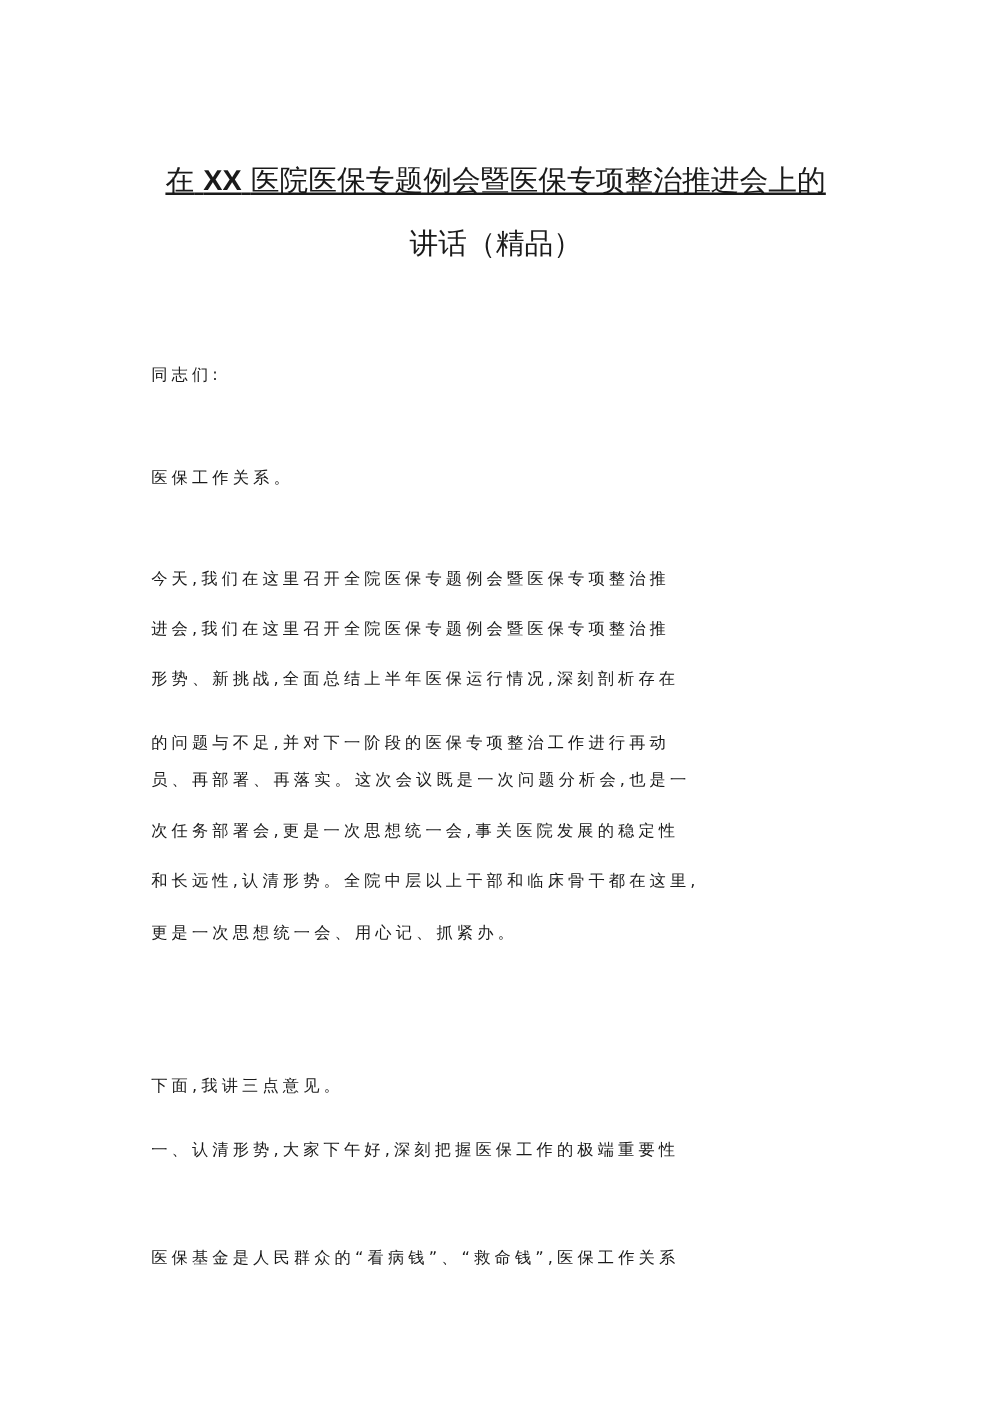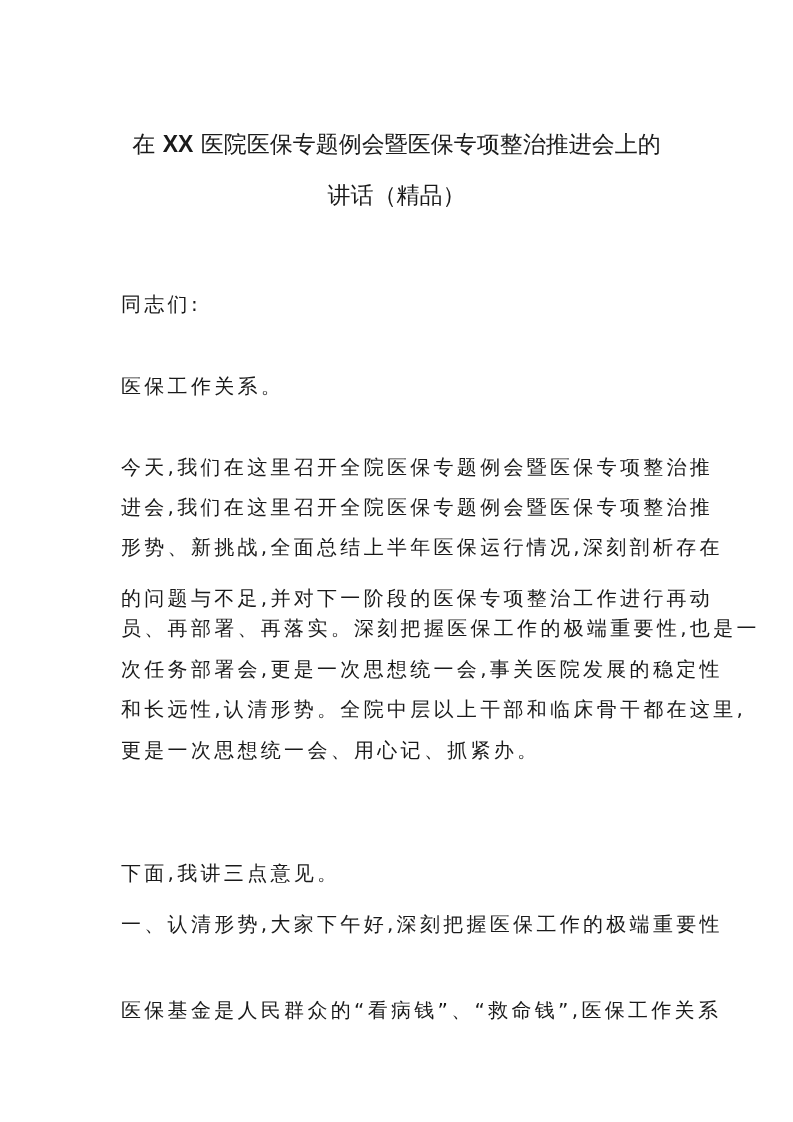--- a/index.html
+++ b/index.html
@@ -1,44 +1,44 @@
 <!DOCTYPE html>
 <html><head>
 <meta charset="utf-8">
 <style>
   html, body { margin: 0; padding: 0; background: #ffffff; }
   body { width: 793px; height: 1122px; position: relative; overflow: hidden;
          font-family: "DejaVu Sans", "Liberation Sans", sans-serif; color: #1a1a1a; }
   .title { position: absolute; left: 100px; width: 593px; text-align: center;
            font-size: 23px; line-height: 1; white-space: nowrap; }
   .title b { font-family: "Liberation Sans", sans-serif; font-weight: bold; }
-  .t1 { top: 133px; }
+  .t1 { top: 133px; text-decoration: underline; }
   .t2 { top: 184px; }
-  .line { position: absolute; left: 121px; font-size: 20px; line-height: 1;
+  .line { position: absolute; left: 121px; font-size: 13px; line-height: 1;
           white-space: nowrap; letter-spacing: 3.3px; }
 </style>
 </head>
 <body>
 
 <div>
   <div class="title t1">
     <span>在</span>
     <b>XX</b>
     <span>医院医保专题例会暨医保专项整治推进会上的</span>
   </div>
   <div class="title t2">讲话（精品）</div>
 
   <div class="line" style="top:294px">同志们:</div>
   <div class="line" style="top:376px">医保工作关系。</div>
 
   <div class="line" style="top:457px">今天,我们在这里召开全院医保专题例会暨医保专项整治推</div>
   <div class="line" style="top:497px">进会,我们在这里召开全院医保专题例会暨医保专项整治推</div>
   <div class="line" style="top:537px">形势、新挑战,全面总结上半年医保运行情况,深刻剖析存在</div>
   <div class="line" style="top:588px">的问题与不足,并对下一阶段的医保专项整治工作进行再动</div>
-  <div class="line" style="top:618px">员、再部署、再落实。深刻把握医保工作的极端重要性,也是一</div>
+  <div class="line" style="top:618px">员、再部署、再落实。这次会议既是一次问题分析会,也是一</div>
   <div class="line" style="top:659px">次任务部署会,更是一次思想统一会,事关医院发展的稳定性</div>
   <div class="line" style="top:699px">和长远性,认清形势。全院中层以上干部和临床骨干都在这里,</div>
   <div class="line" style="top:740px">更是一次思想统一会、用心记、抓紧办。</div>
 
   <div class="line" style="top:863px">下面,我讲三点意见。</div>
   <div class="line" style="top:914px">一、认清形势,大家下午好,深刻把握医保工作的极端重要性</div>
   <div class="line" style="top:1000px">医保基金是人民群众的“看病钱”、“救命钱”,医保工作关系</div>
 </div>
 
 </body></html>

